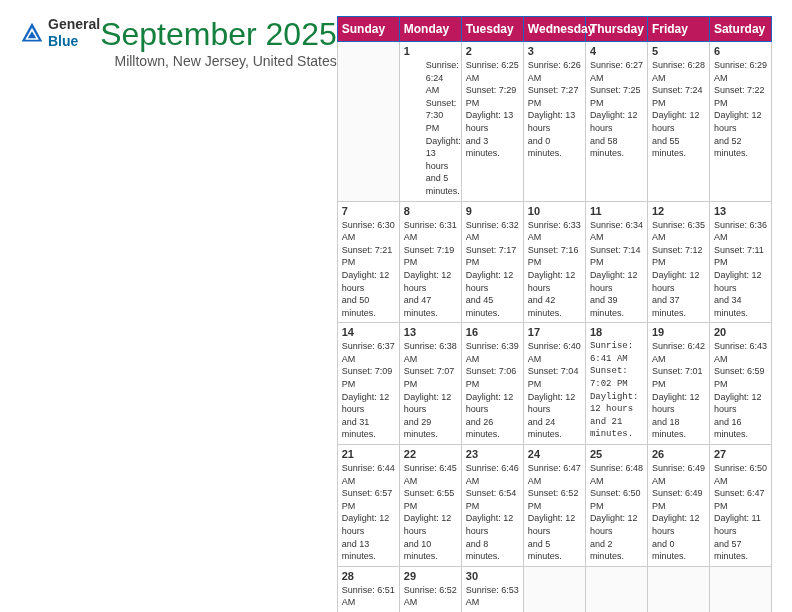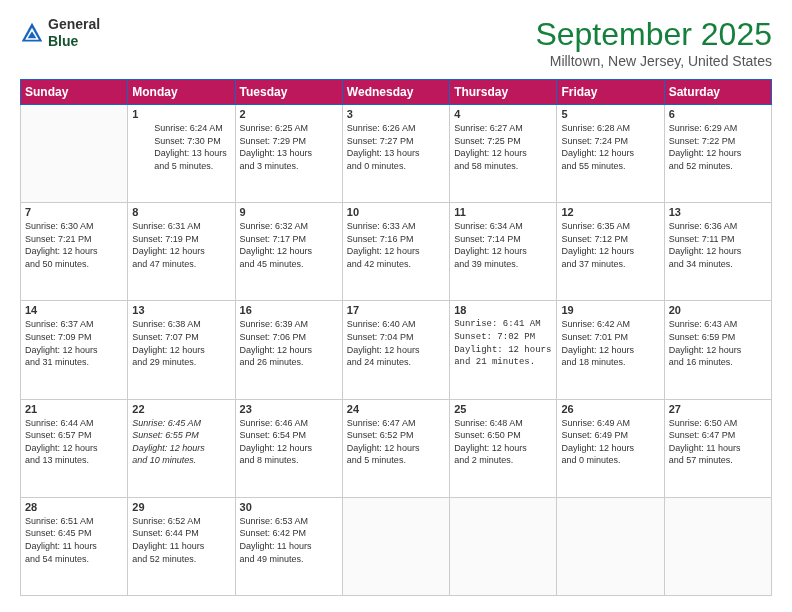--- a/index.html
+++ b/index.html
@@ -8,40 +8,40 @@
       height: 612px;
       font-family: Arial, sans-serif;
       background: #fff;
       overflow: hidden;
     }
     .page {
       width: 792px;
       height: 612px;
       padding: 16px 20px 16px 20px;
       display: flex;
-      flex-direction: column;
+      flex-direction: row;
     }
     .header {
       display: flex;
       justify-content: space-between;
       align-items: flex-start;
       margin-bottom: 10px;
     }
     .logo {
       display: flex;
       align-items: center;
       gap: 4px;
     }
     .logo-text {
       font-size: 14px;
       font-weight: bold;
       line-height: 1.2;
     }
     .logo-general { color: #333; }
-    .logo-blue { color: #14532d; }
+    .logo-blue { color: #0369a1; }
     .logo-icon {
       width: 24px;
       height: 24px;
     }
     .title-block {
       text-align: right;
     }
     .month-title {
       font-size: 32px;
       font-weight: normal;
@@ -276,21 +276,21 @@
         <tr>
           <td>
             <span class="day-number">21</span>
             <div class="day-info" style="white-space: pre-line;">Sunrise: 6:44 AM
 Sunset: 6:57 PM
 Daylight: 12 hours
 and 13 minutes.</div>
           </td>
           <td>
             <span class="day-number">22</span>
-            <div class="day-info" style="white-space: pre-line; font-style: italic;">Sunrise: 6:45 AM
+            <div class="day-info" style="white-space: pre-line;">Sunrise: 6:45 AM
 Sunset: 6:55 PM
 Daylight: 12 hours
 and 10 minutes.</div>
           </td>
           <td>
             <span class="day-number">23</span>
             <div class="day-info" style="white-space: pre-line;">Sunrise: 6:46 AM
 Sunset: 6:54 PM
 Daylight: 12 hours
 and 8 minutes.</div>

